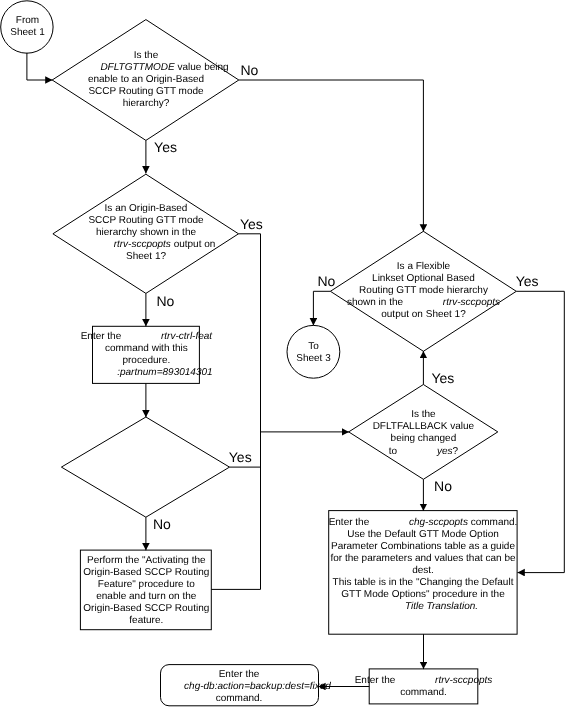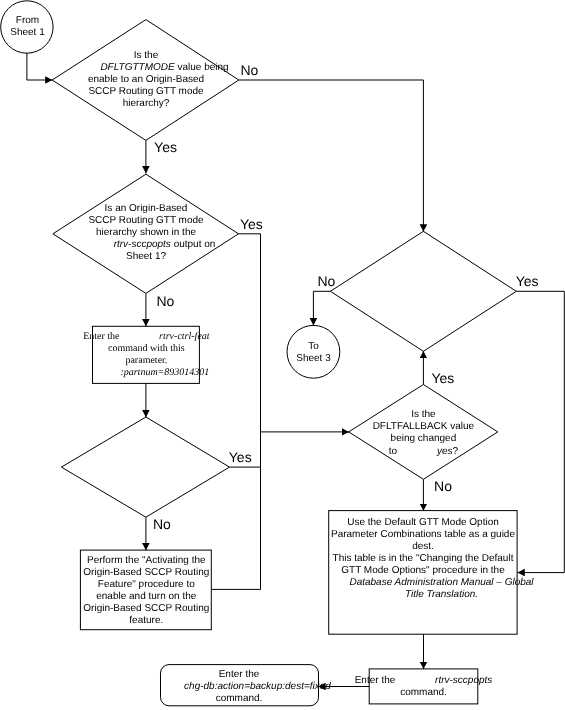--- a/index.html
+++ b/index.html
@@ -80,47 +80,55 @@
       <span class="ln"><span>SCCP Routing GTT mode</span></span>
       <span class="ln"><span>hierarchy?</span></span>
     </div>
 <div class="txt" style="left:146.0px;top:202.7px;">
       <span class="ln"><span>Is an Origin-Based</span></span>
       <span class="ln"><span>SCCP Routing GTT mode</span></span>
       <span class="ln"><span>hierarchy shown in the</span></span>
       <span class="ln"><i>rtrv-sccpopts</i><span> output on</span></span>
       <span class="ln"><span>Sheet 1?</span></span>
     </div>
+<div class="txt" style="left:423.5px;top:260.7px;">
+      <span class="ln"><span>Is a Flexible</span></span>
+      <span class="ln"><span>Linkset Optional Based</span></span>
+      <span class="ln"><span>Routing GTT mode hierarchy</span></span>
+      <span class="ln"><span>shown in the </span><i>rtrv-sccpopts</i></span>
+      <span class="ln"><span>output on Sheet 1?</span></span>
+    </div>
 <div class="txt" style="left:423.4px;top:409.3px;">
       <span class="ln"><span>Is the</span></span>
       <span class="ln"><span>DFLTFALLBACK value</span></span>
       <span class="ln"><span>being changed</span></span>
       <span class="ln"><span>to </span><i>yes</i><span>?</span></span>
     </div>
-<div class="txt" style="left:146.4px;top:330.8px;font-family:Liberation Serif, serif;">
+<div class="txt" style="left:146.4px;top:330.8px;">
       <span class="ln"><span>Enter the </span><i>rtrv-ctrl-feat</i></span>
       <span class="ln"><span>command with this</span></span>
-      <span class="ln"><span>parameter.</span></span>
+      <span class="ln"><span>procedure.</span></span>
       <span class="ln"><i>:partnum=893014301</i></span>
     </div>
 <div class="txt" style="left:146.3px;top:555.0px;">
       <span class="ln"><span>Perform the "Activating the</span></span>
       <span class="ln"><span>Origin-Based SCCP Routing</span></span>
       <span class="ln"><span>Feature" procedure to</span></span>
       <span class="ln"><span>enable and turn on the</span></span>
       <span class="ln"><span>Origin-Based SCCP Routing</span></span>
       <span class="ln"><span>feature.</span></span>
     </div>
 <div class="txt" style="left:423.0px;top:516.6px;">
+      <span class="ln"><span>Enter the </span><i>chg-sccpopts</i><span> command.</span></span>
       <span class="ln"><span>Use the Default GTT Mode Option</span></span>
       <span class="ln"><span>Parameter Combinations table as a guide</span></span>
+      <span class="ln"><span>for the parameters and values that can be</span></span>
       <span class="ln"><span>dest.</span></span>
       <span class="ln"><span>This table is in the "Changing the Default</span></span>
       <span class="ln"><span>GTT Mode Options" procedure in the</span></span>
-      <span class="ln"><i>Database Administration Manual – Global</i></span>
       <span class="ln"><i>Title Translation.</i></span>
     </div>
 <div class="txt" style="left:423.5px;top:675.4px;">
       <span class="ln"><span>Enter the </span><i>rtrv-sccpopts</i></span>
       <span class="ln"><span>command.</span></span>
     </div>
 <div class="txt" style="left:239px;top:669.2px;">
       <span class="ln"><span>Enter the</span></span>
       <span class="ln"><i>chg-db:action=backup:dest=fixed</i></span>
       <span class="ln"><span>command.</span></span>

